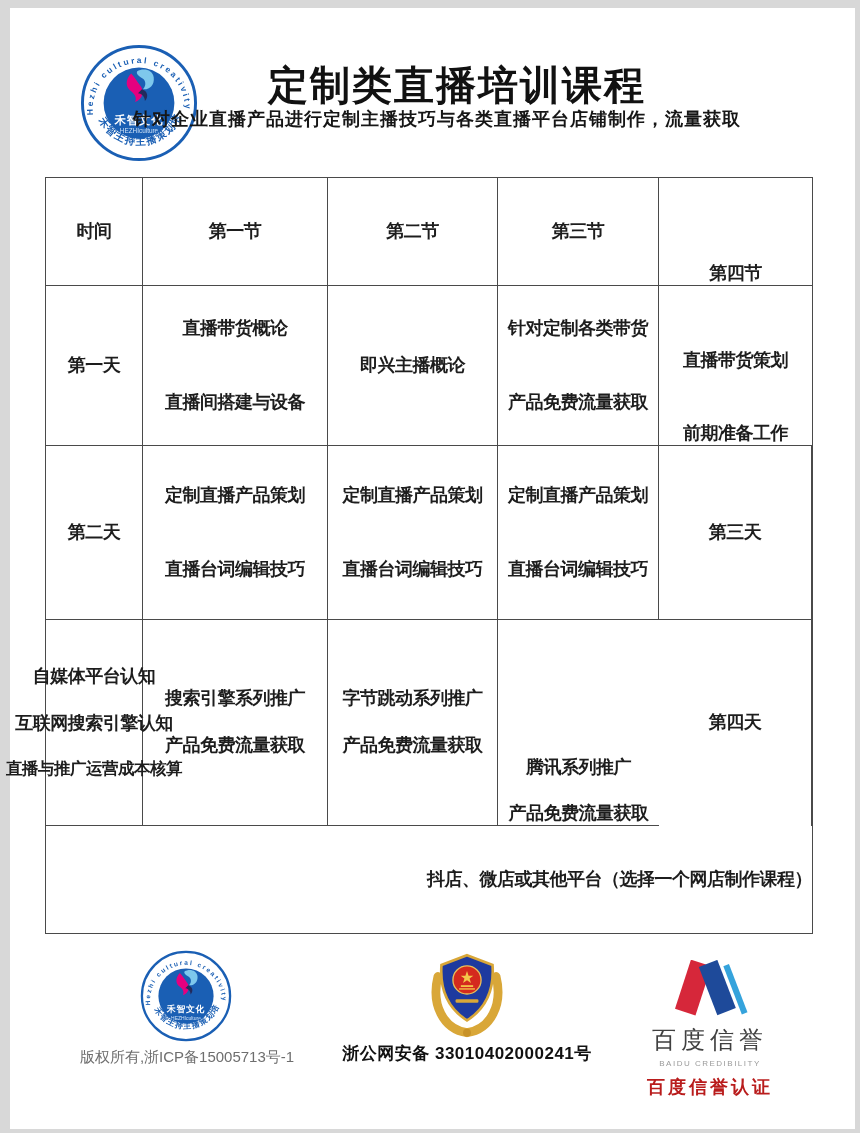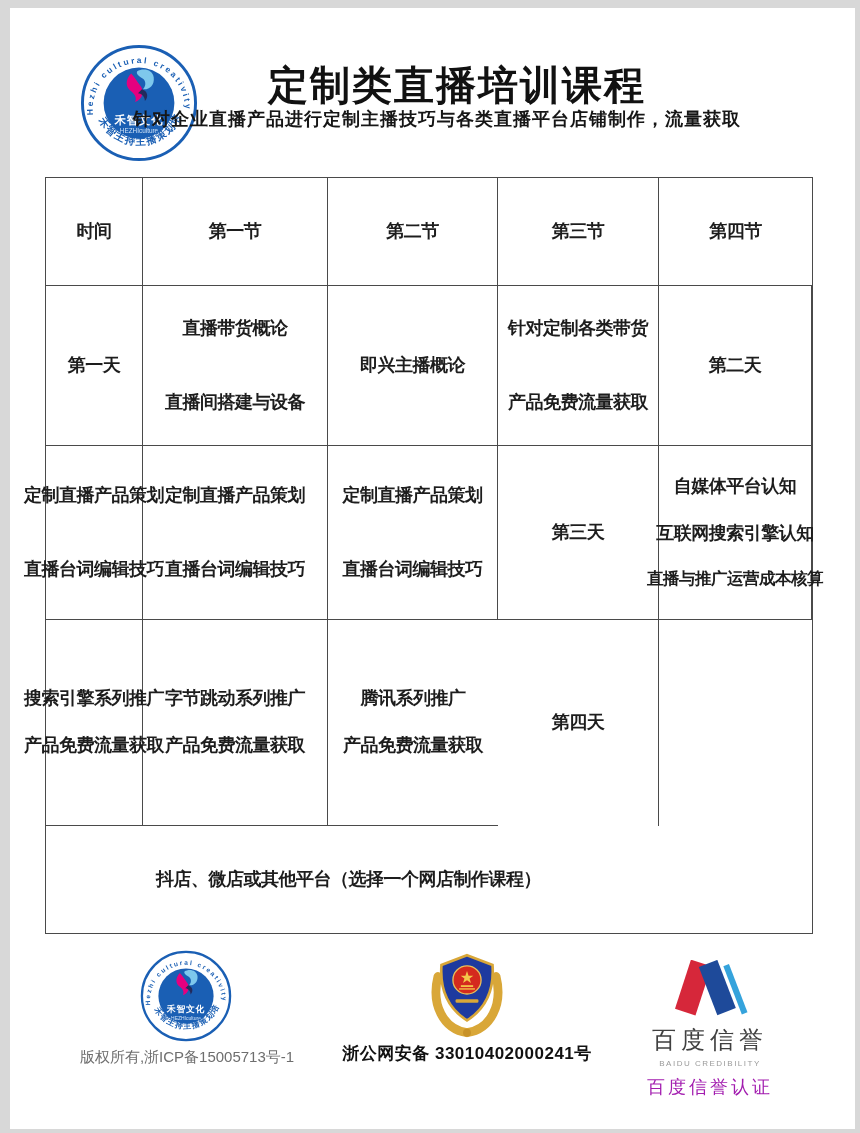--- a/index.html
+++ b/index.html
@@ -29,21 +29,21 @@
     grid-template-columns:97px 185px 170px 161px 1fr;
     grid-template-rows:108px 160px 174px 206px 1fr;
     border:1px solid #4a4a4a;box-sizing:border-box;background:#fff;
   }
   .cell{
     display:flex;flex-direction:column;align-items:center;justify-content:center;
     border-right:1px solid #4a4a4a;border-bottom:1px solid #4a4a4a;
     font-weight:bold;font-size:18px;letter-spacing:-0.5px;color:#1d1d1d;
     box-sizing:border-box;min-width:0;
   }
-  .cell.lastcol{border-right:none;}
+  .cell.lastcol{border-right:none;justify-content:flex-end;}
   .cell.lastrow{border-bottom:none;}
   .g34{gap:52px;}
   .g25{gap:25px;}
   .line{white-space:nowrap;line-height:1.2;}
   .tight{font-size:16.5px;}
   .merged{
     grid-column:2/6;flex-direction:row;justify-content:flex-start;
     padding-left:13px;border-right:none;
   }
 
@@ -57,21 +57,21 @@
   .police-text{
     position:absolute;left:467px;top:1042px;transform:translateX(-50%);
     font-size:17px;font-weight:bold;color:#111;white-space:nowrap;letter-spacing:0.5px;
   }
   .baidu-block{
     position:absolute;left:710px;top:960px;transform:translateX(-50%);
     display:flex;flex-direction:column;align-items:center;
   }
   .baidu-cn{font-size:24px;color:#404040;letter-spacing:5px;margin-top:2px;white-space:nowrap;text-align:center;}
   .baidu-en{font-size:8px;color:#9a9a9a;letter-spacing:1.5px;margin-top:3px;white-space:nowrap;}
-  .baidu-cert{font-size:18px;font-weight:normal;color:#a21caf;letter-spacing:3px;margin-top:7px;white-space:nowrap;}
+  .baidu-cert{font-size:18px;font-weight:bold;color:#b91c1c;letter-spacing:3px;margin-top:7px;white-space:nowrap;}
 
   svg text{font-family:"Liberation Sans","DejaVu Sans",sans-serif;}
 </style>
 </head>
 <body>
 
 <div class="page"></div>
 
 <svg class="hdr-logo" viewBox="0 0 120 120">
   <circle cx="60" cy="60" r="57.5" fill="#ffffff" stroke="#1a5fb4" stroke-width="3"></circle>
@@ -121,20 +121,24 @@
     <span class="line">直播带货概论</span>
     <span class="line">直播间搭建与设备</span>
   </div>
   <div class="cell">
     <span class="line">即兴主播概论</span>
   </div>
   <div class="cell g34">
     <span class="line">针对定制各类带货</span>
     <span class="line">产品免费流量获取</span>
   </div>
+  <div class="cell g34 lastcol">
+    <span class="line">直播带货策划</span>
+    <span class="line">前期准备工作</span>
+  </div>
 
   <div class="cell">
       <span class="line">第二天</span>
     </div>
   <div class="cell g34">
     <span class="line">定制直播产品策划</span>
     <span class="line">直播台词编辑技巧</span>
   </div>
   <div class="cell g34">
     <span class="line">定制直播产品策划</span>

